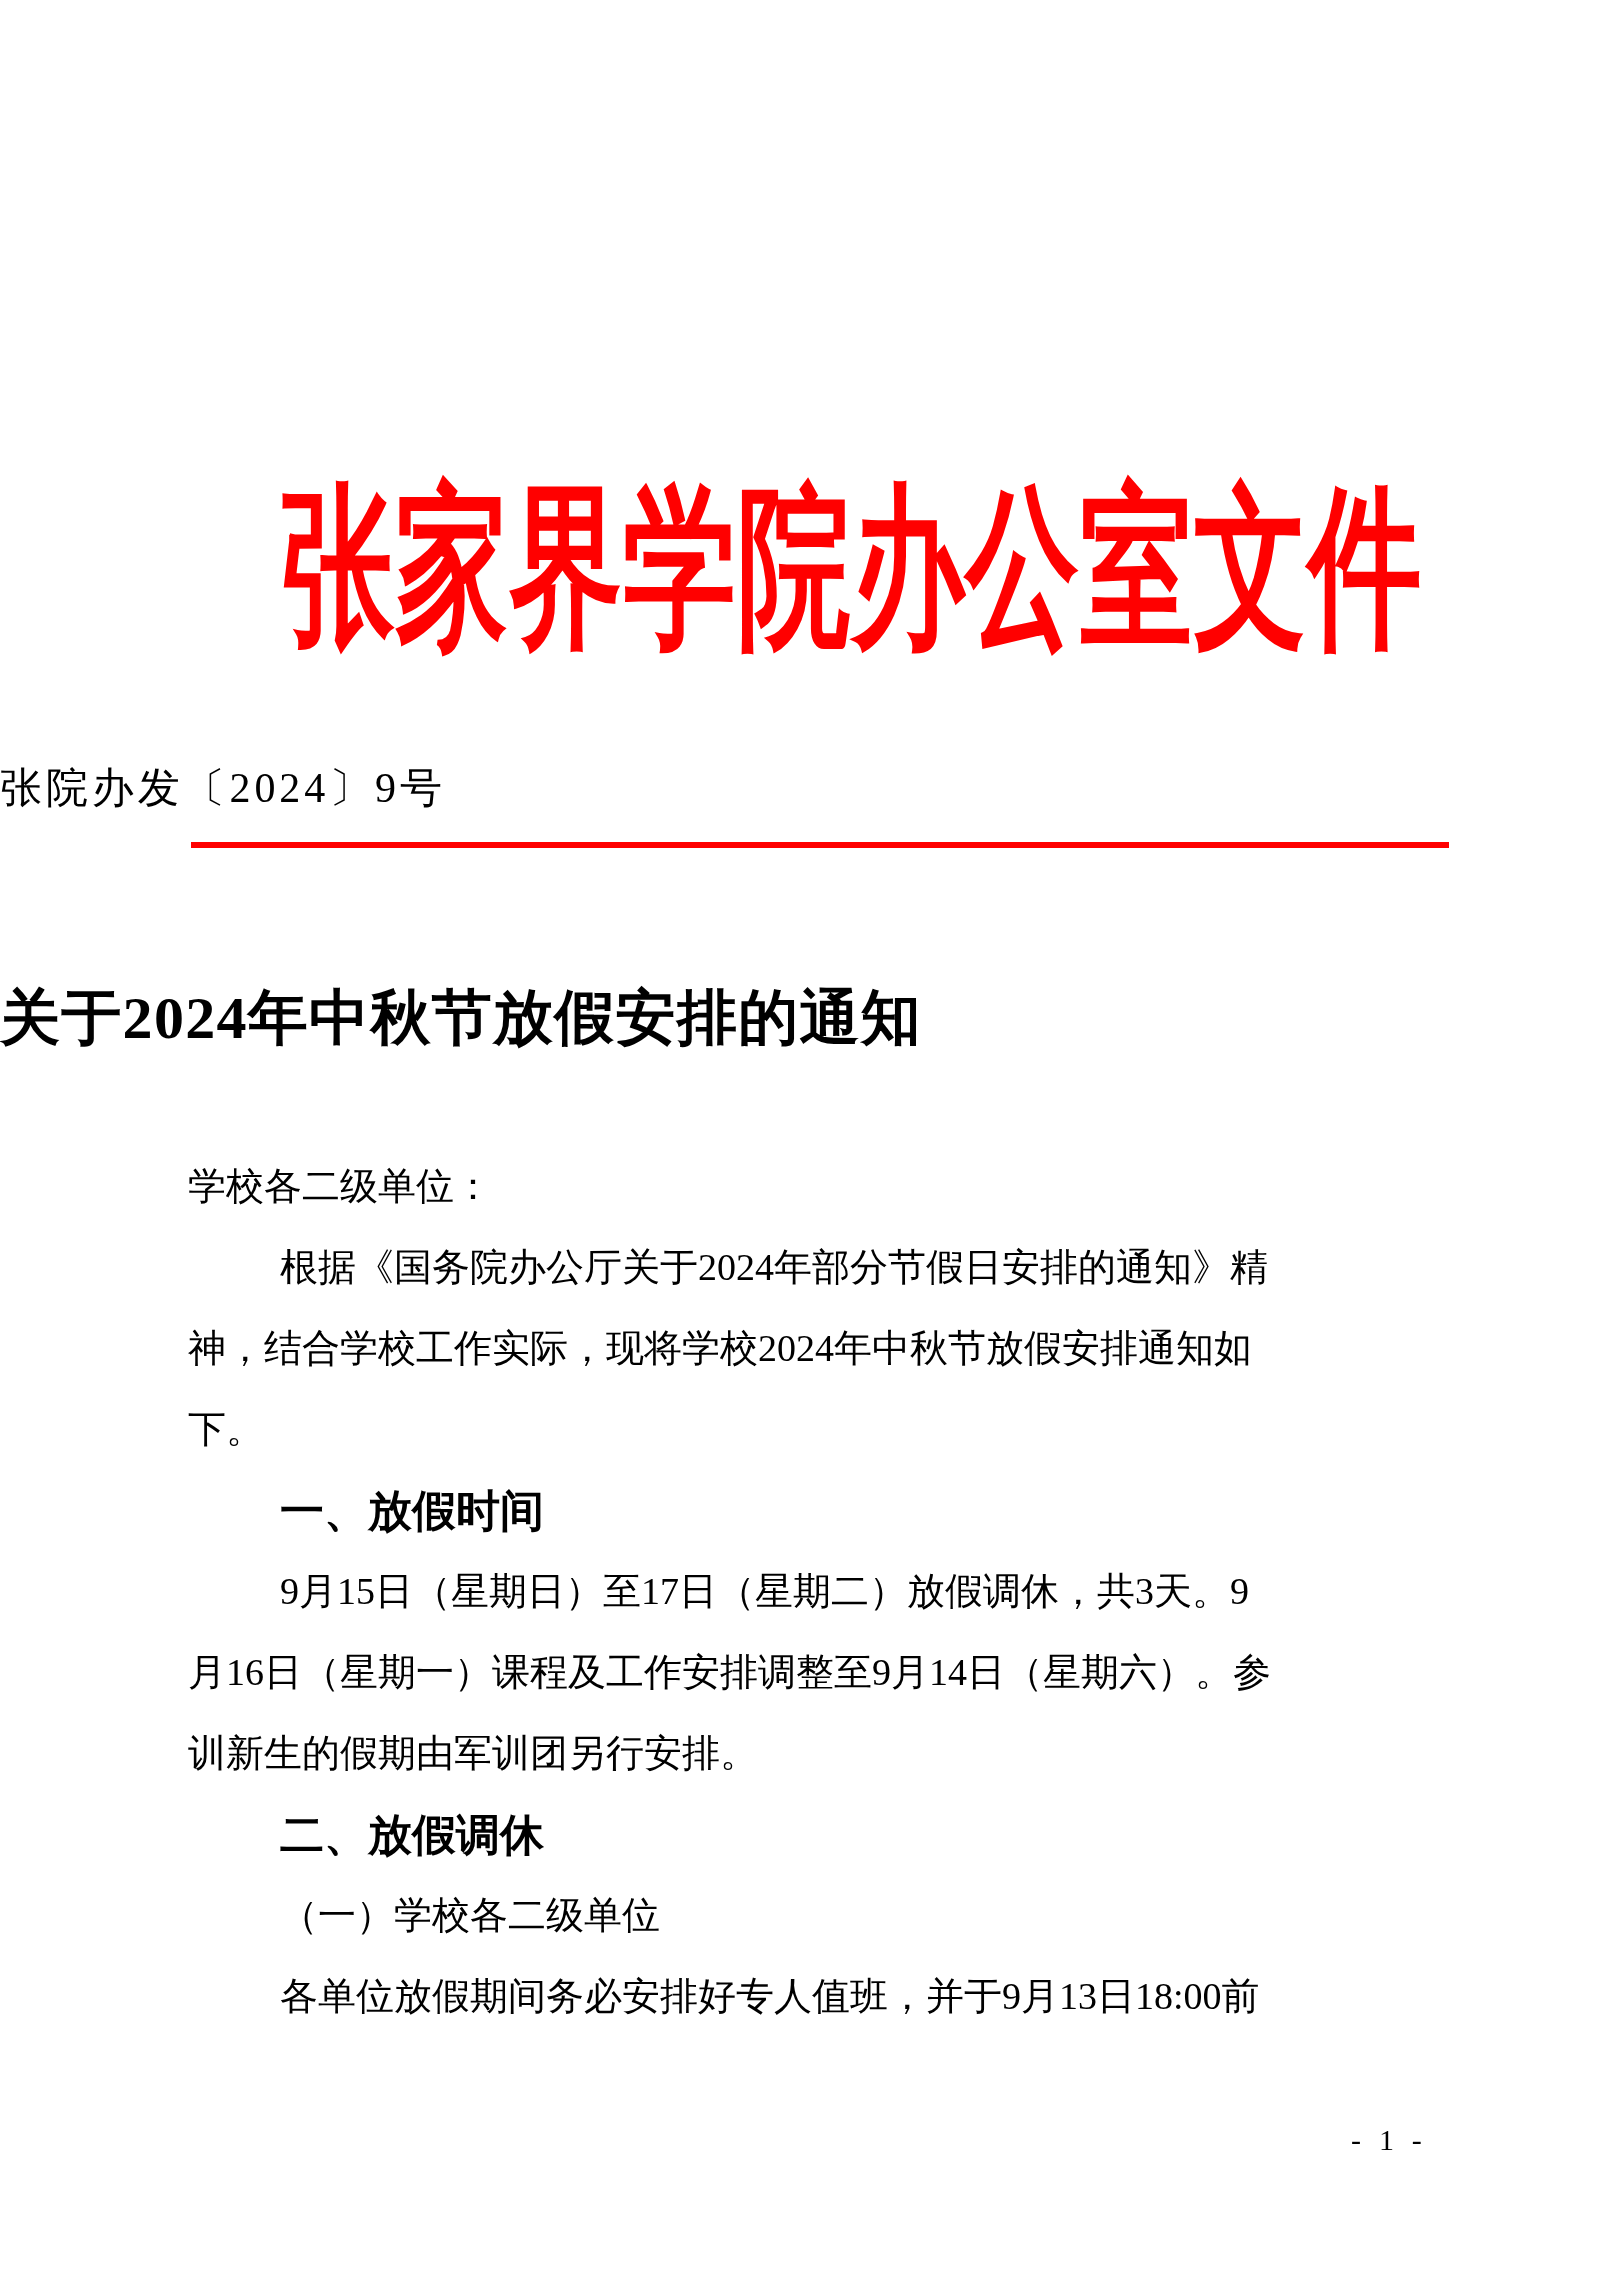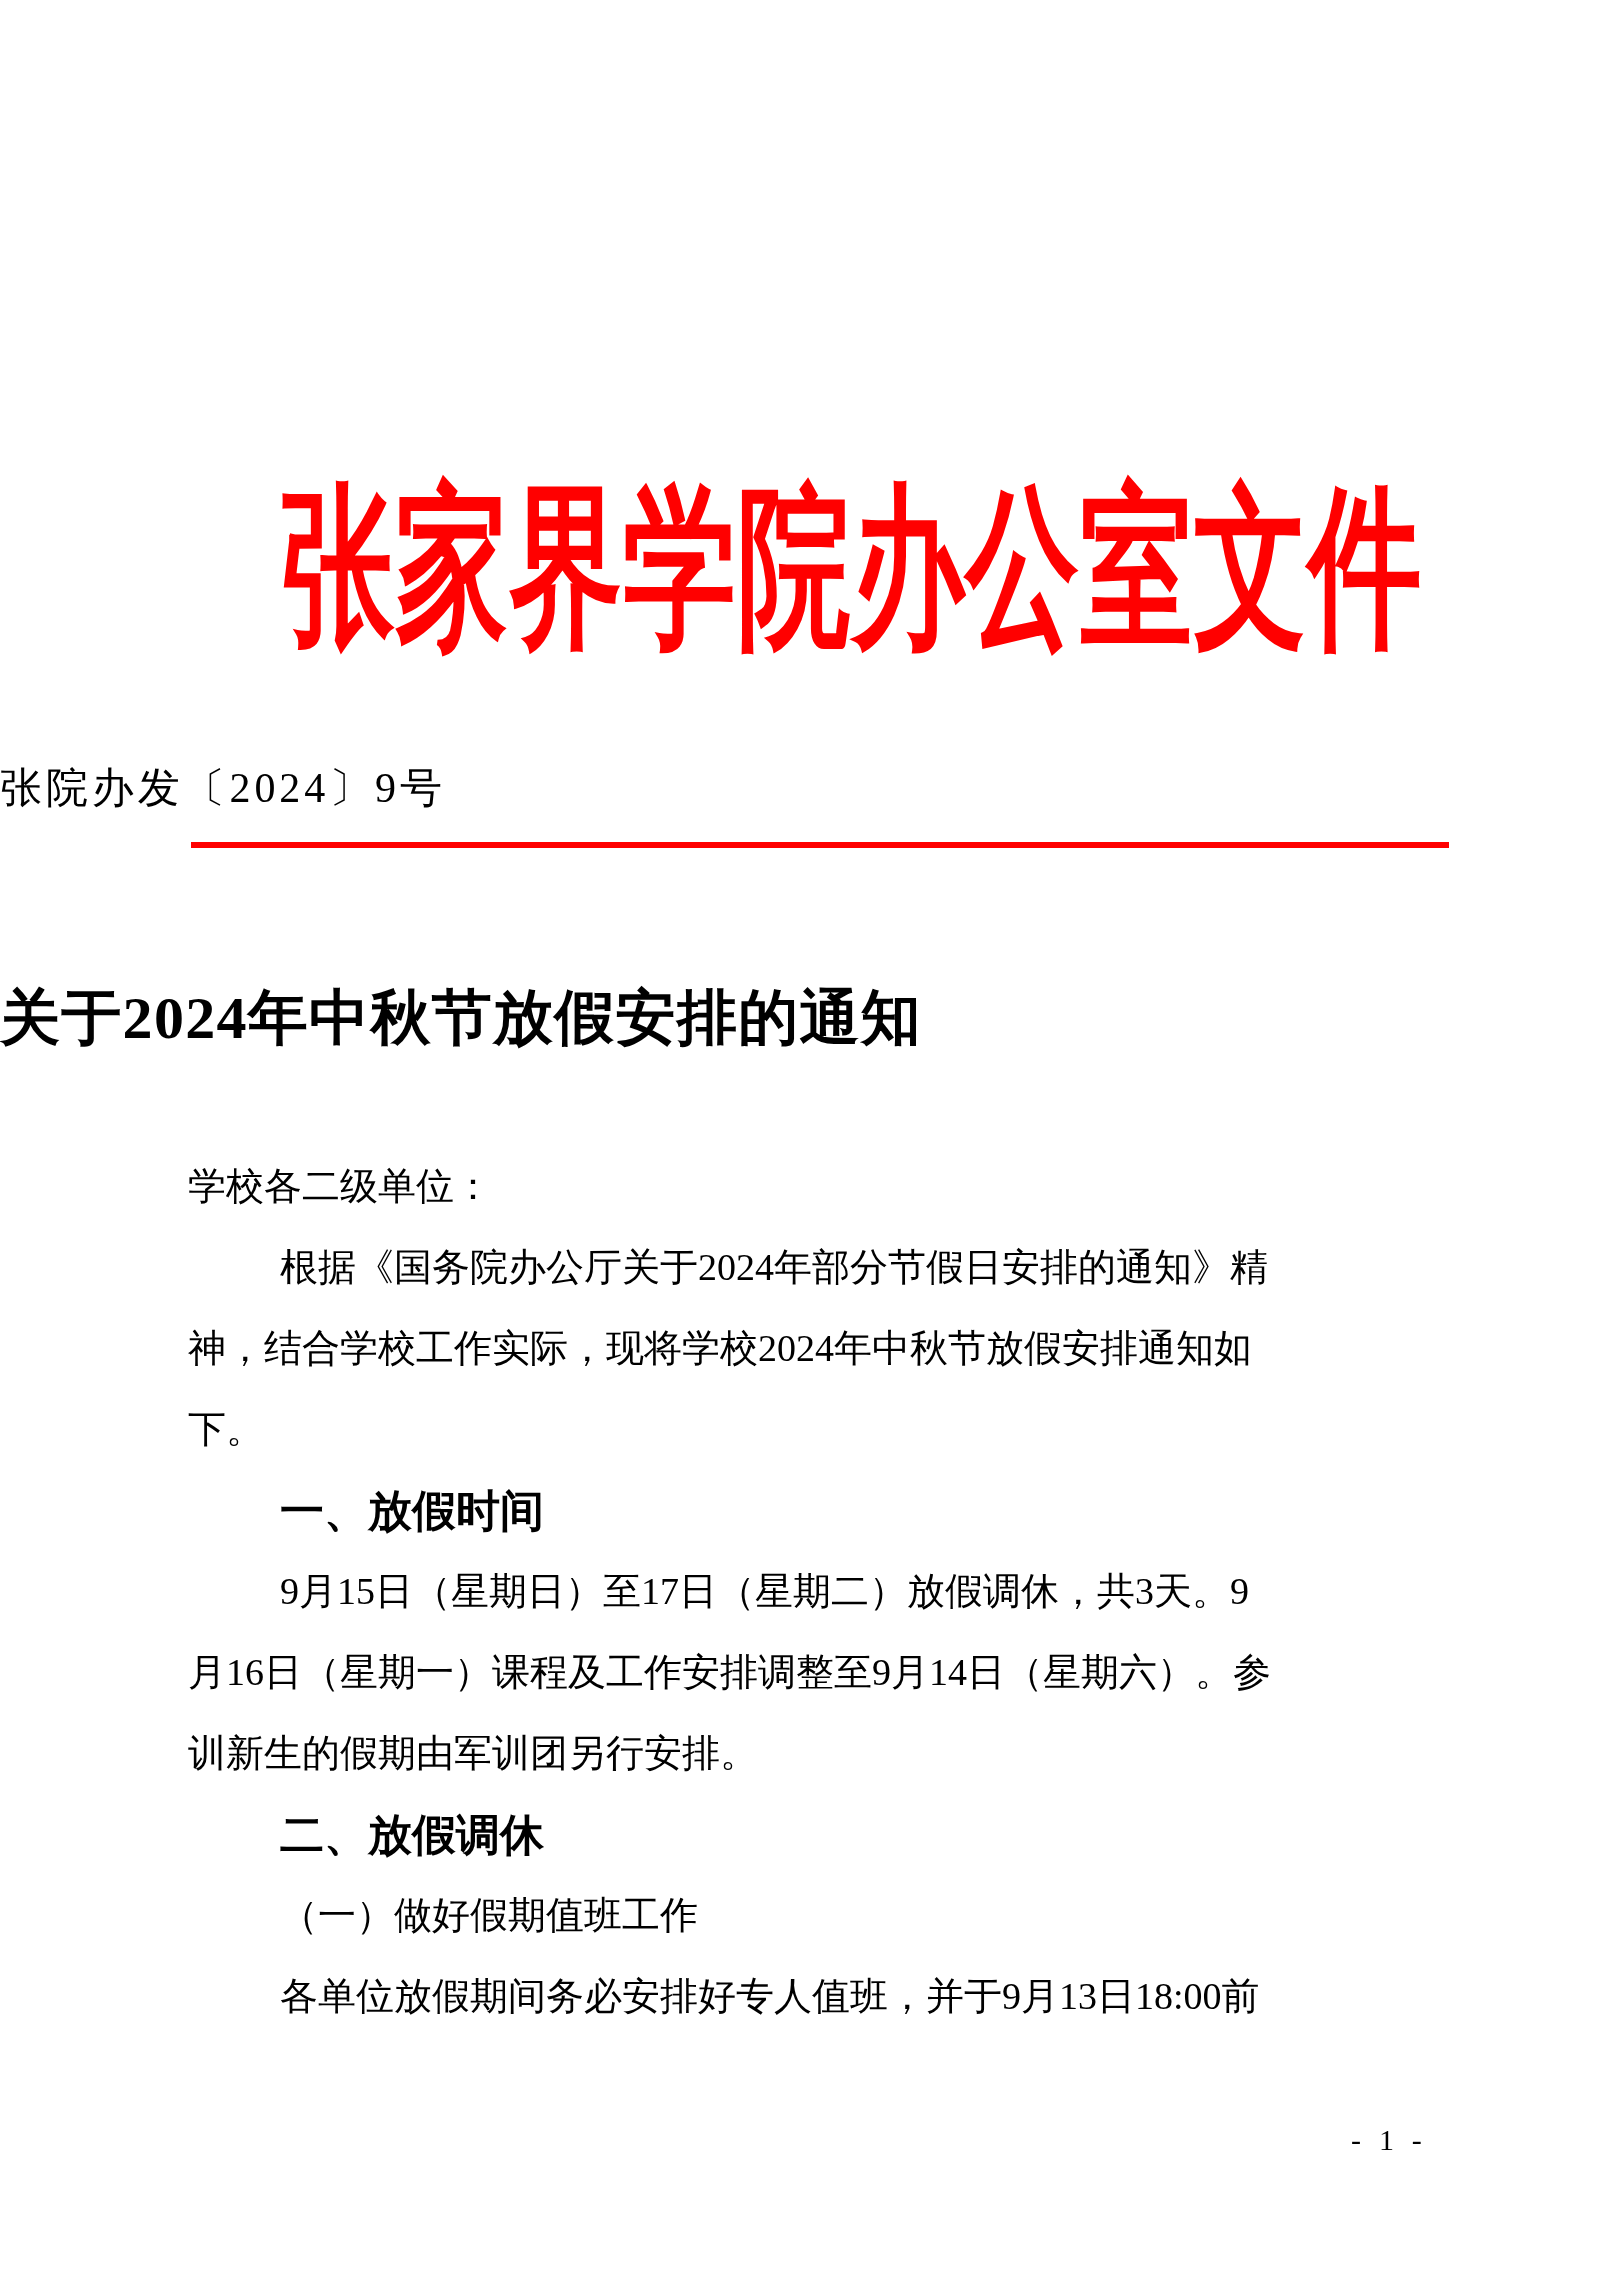--- a/index.html
+++ b/index.html
@@ -126,20 +126,20 @@
   <div class="body-block">
       <div class="line body">学校各二级单位：</div>
       <div class="line body indent">根据《国务院办公厅关于2024年部分节假日安排的通知》精</div>
       <div class="line body">神，结合学校工作实际，现将学校2024年中秋节放假安排通知如</div>
       <div class="line body">下。</div>
       <div class="line heading indent">一、放假时间</div>
       <div class="line body indent">9月15日（星期日）至17日（星期二）放假调休，共3天。9</div>
       <div class="line body">月16日（星期一）课程及工作安排调整至9月14日（星期六）。参</div>
       <div class="line body">训新生的假期由军训团另行安排。</div>
       <div class="line heading indent">二、放假调休</div>
-      <div class="line subheading indent">（一）做好假期值班工作</div>
+      <div class="line subheading indent">（一）学校各二级单位</div>
       <div class="line body indent">各单位放假期间务必安排好专人值班，并于9月13日18:00前</div>
     </div>
 
   <div class="page-num">- 1 -</div>
 
 </div>
 
 
 </body></html>

